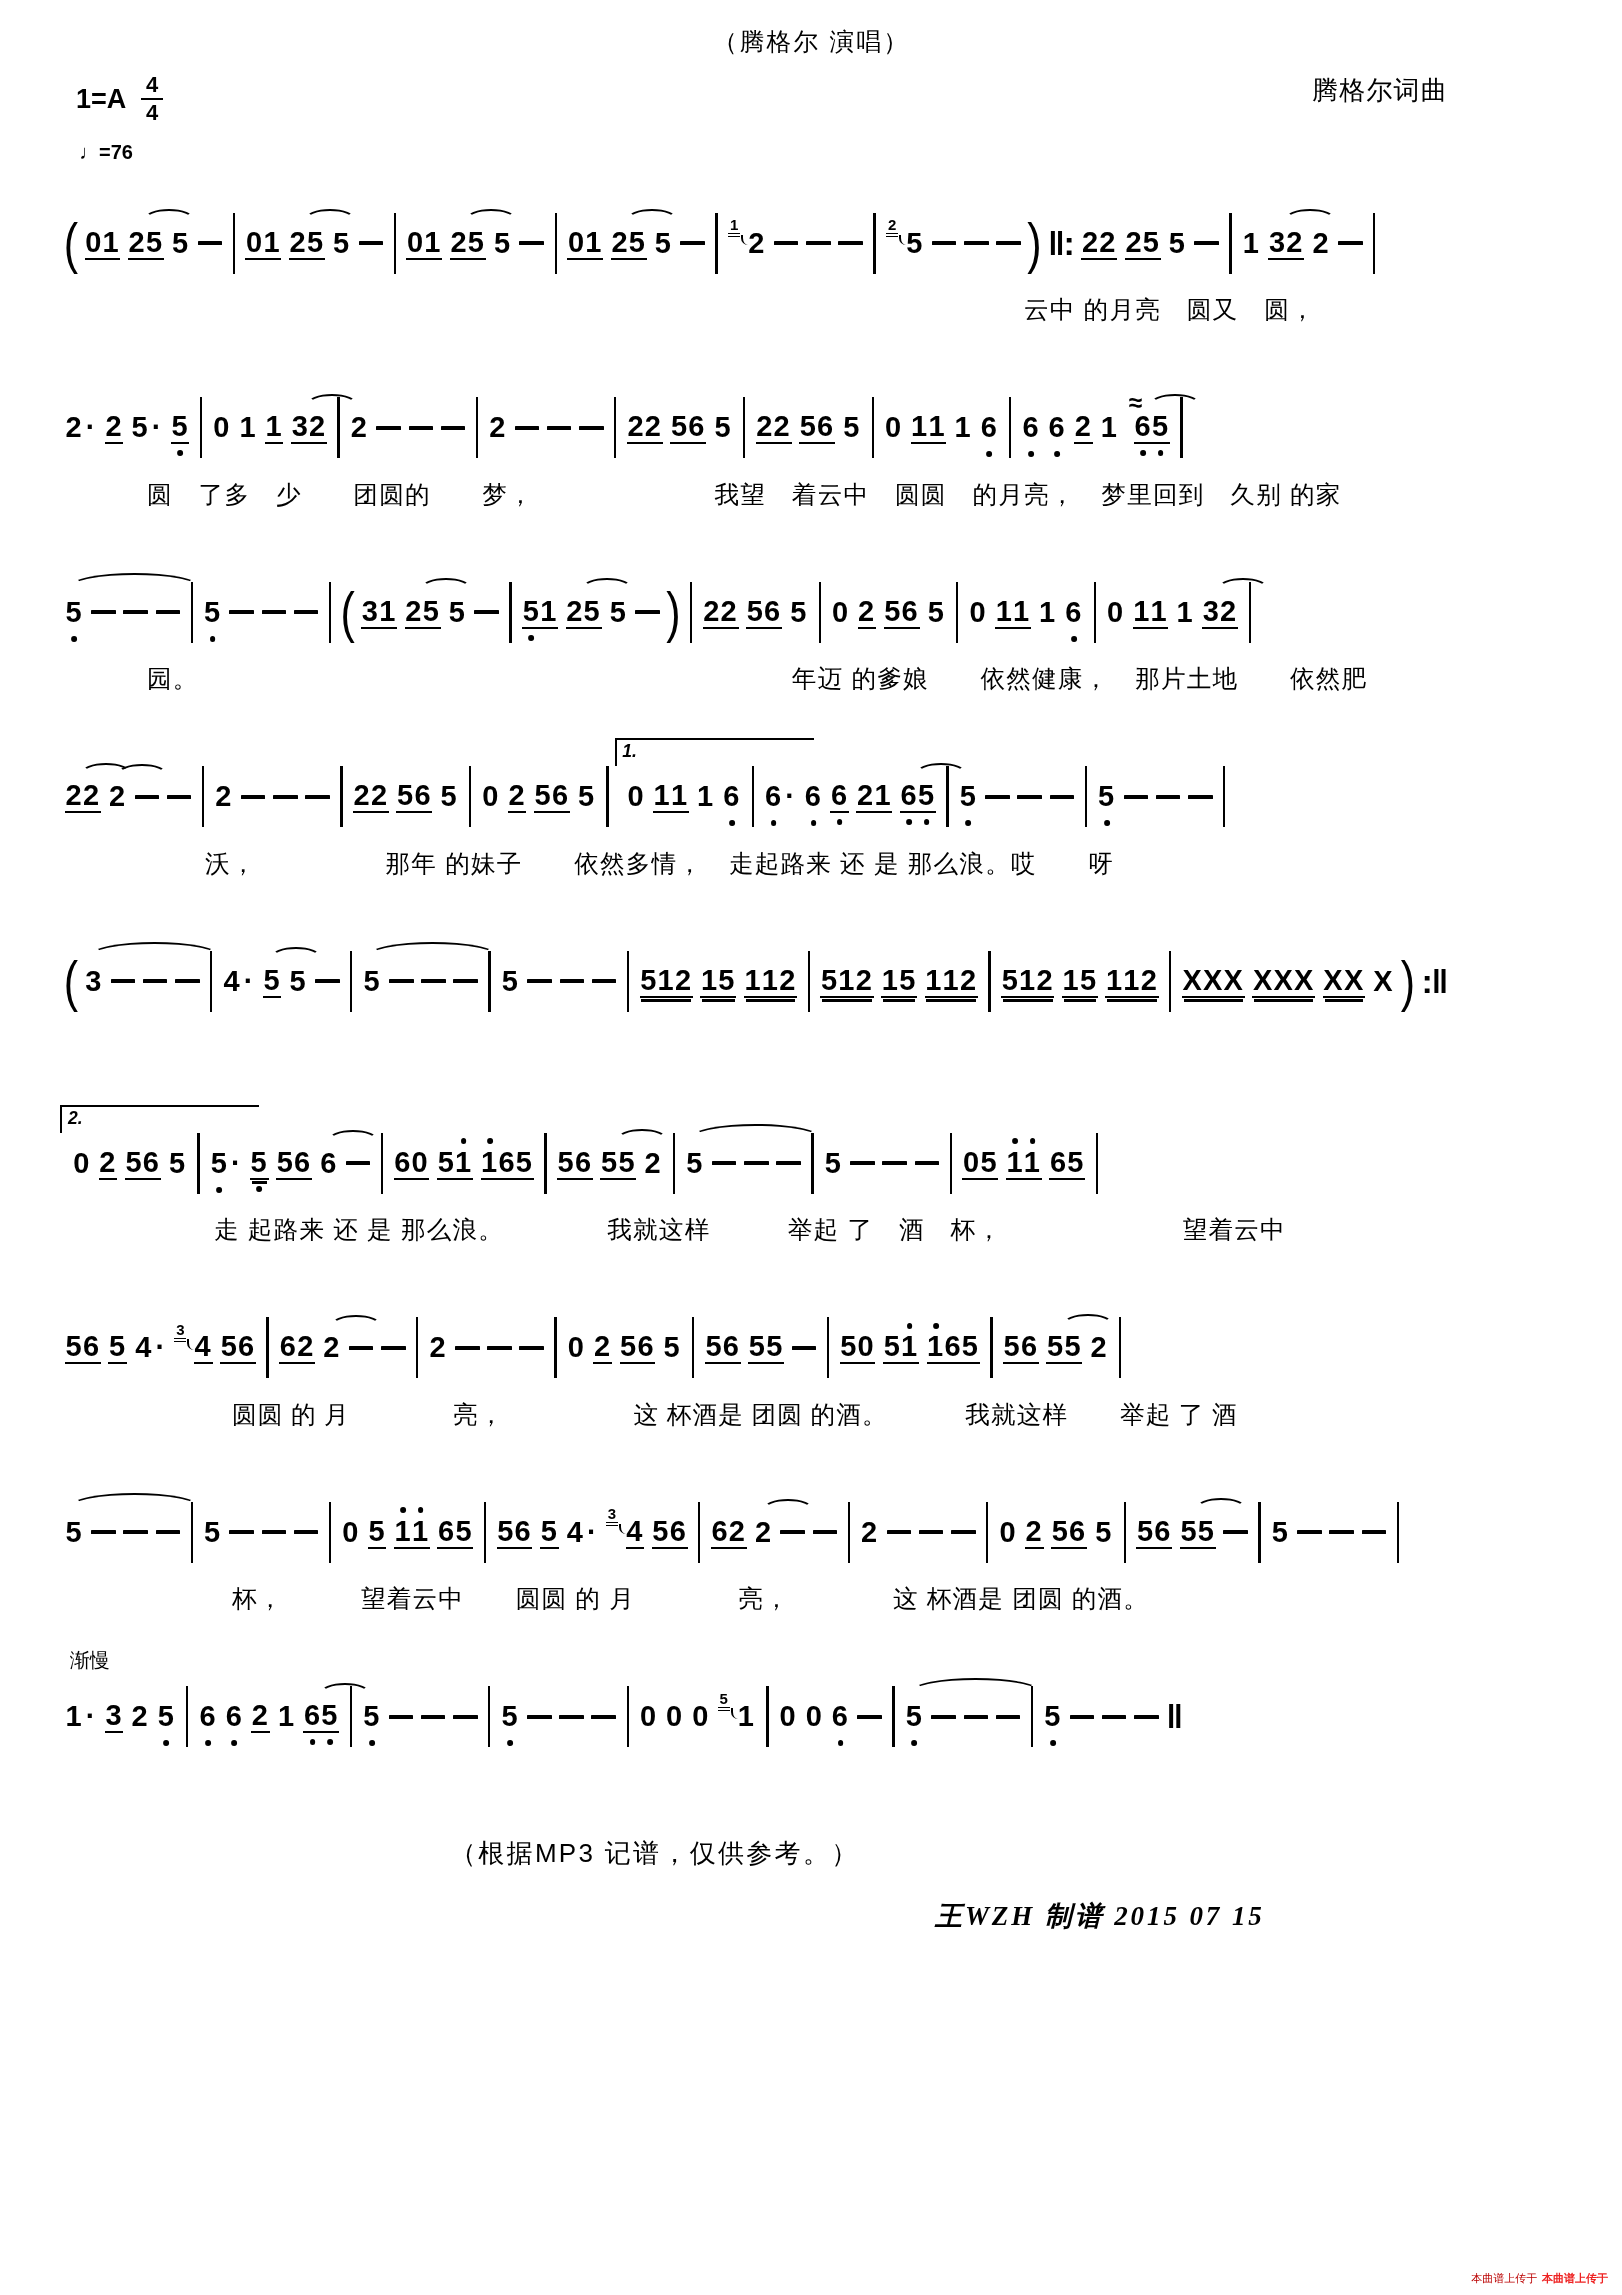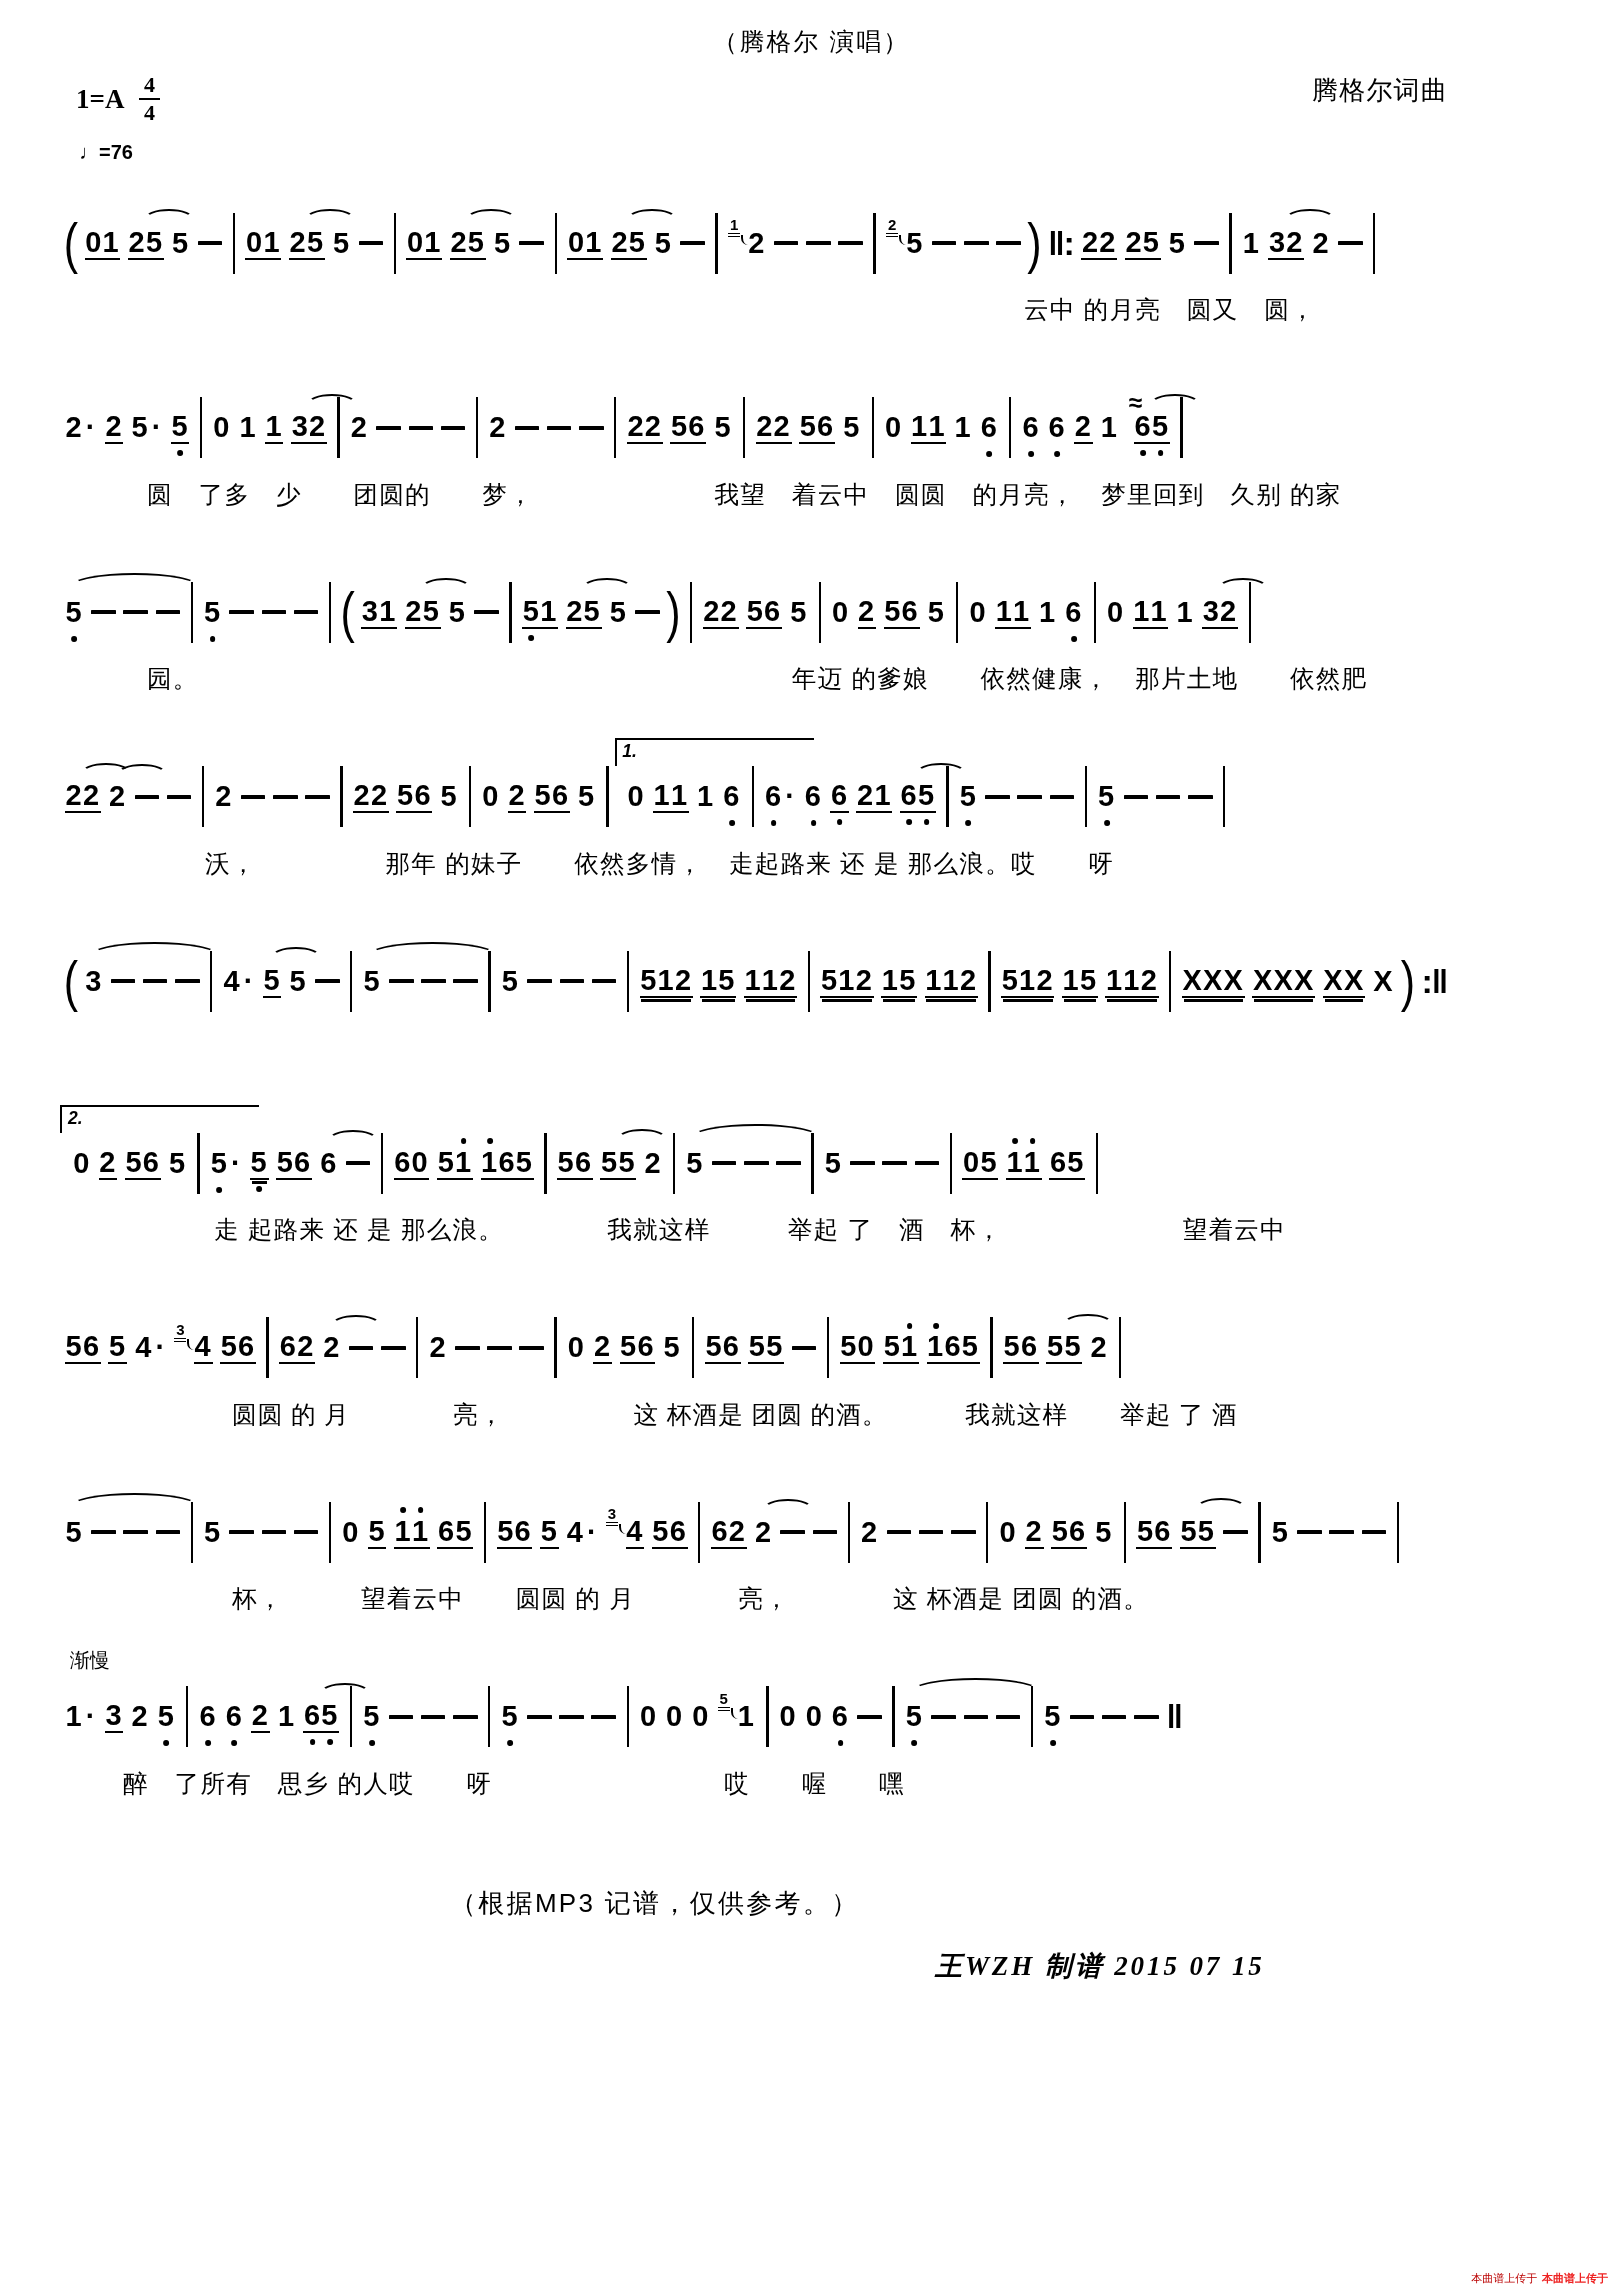--- a/index.html
+++ b/index.html
@@ -2,21 +2,21 @@
 <html style="font-size:9.4px"><head>
 <meta charset="utf-8">
 <style>
   html,body{margin:0;padding:0;background:#888;}
   .sheet{position:relative;width:1623px;height:2295px;background:#fff;color:#000;
          font-family:"Liberation Sans",sans-serif;overflow:hidden;}
   .title{text-align:center;padding-top:51px;font-size:46px;font-weight:bold;letter-spacing:15px;
          font-family:"Liberation Serif",serif;}
   .subtitle{text-align:center;font-size:24.6px;margin-top:24.6px;letter-spacing:2.3px;}
   .meta{display:flex;justify-content:space-between;align-items:flex-start;padding:15px 175px 0 76px;}
-  .key{font-size:27px;font-weight:bold;display:flex;align-items:center;font-family:Liberation Serif, serif;}
+  .key{font-size:27px;font-weight:bold;display:flex;align-items:center;}
   .meter{display:inline-flex;flex-direction:column;align-items:center;margin-left:15px;
          font-size:22px;line-height:1;}
   .meter .num{padding:1.8px 4.7px;}
   .meter .num + .num{border-top:2.3px solid #000;}
   .credit{font-size:26px;letter-spacing:1.2px;}
   .tempo{font-size:20px;font-weight:bold;padding:15px 0 0 79px;}
   #score{padding:47px 58px 0 65px;}
   .line{position:relative;margin-bottom:69px;}
   .line-5{margin-bottom:117px;}
   .notes-row{display:flex;align-items:center;gap:7.6px;height:65px;font-size:29px;font-weight:bold;}
@@ -955,21 +955,20 @@
           <span class="dash"></span>
           <span class="bar"></span>
           <span class="note">
             <span class="un lo">5</span>
           </span>
           <span class="dash"></span>
           <span class="dash"></span>
           <span class="dash"></span>
           <span class="rep">‖</span>
         </div>
-        <div class="lyric">醉　了所有　思乡 的人哎　　呀　　　　　　　　　哎　　喔　　嘿</div>
       </div>
     </div>
 
   <div class="foot-note">（根据MP3 记谱，仅供参考。）</div>
   <div class="foot-credit">王WZH 制谱  2015 07 15</div>
   <div class="watermark">
     <span>本曲谱上传于</span><span class="wm-site">本曲谱上传于</span>
   </div>
 </div>
 

